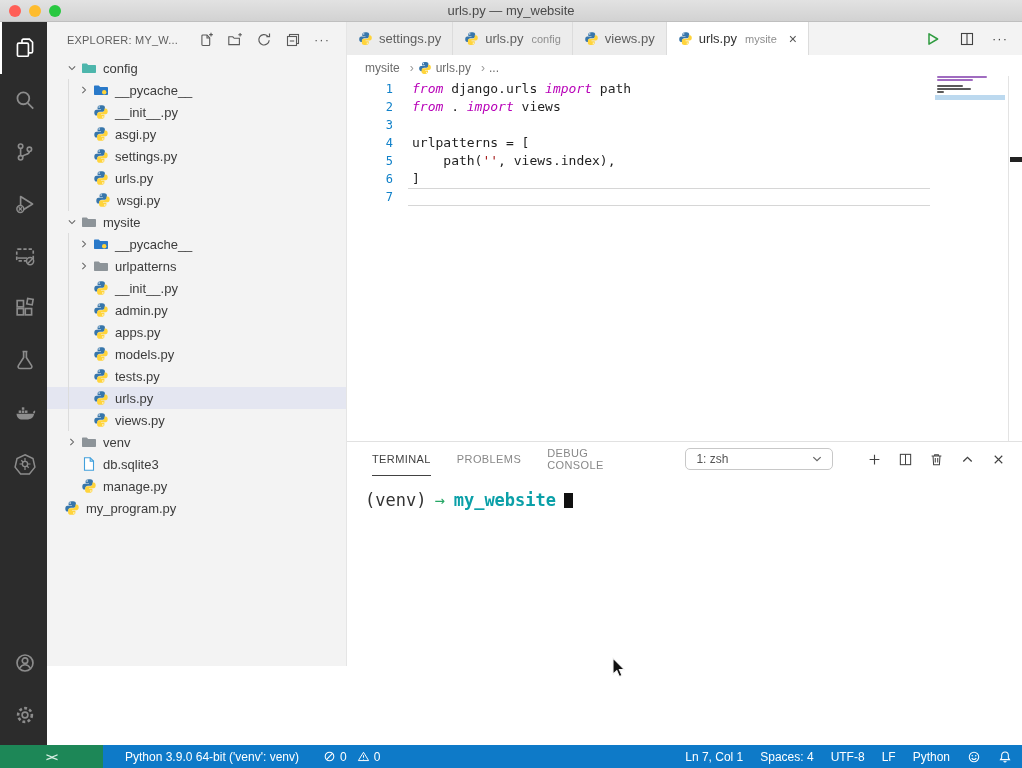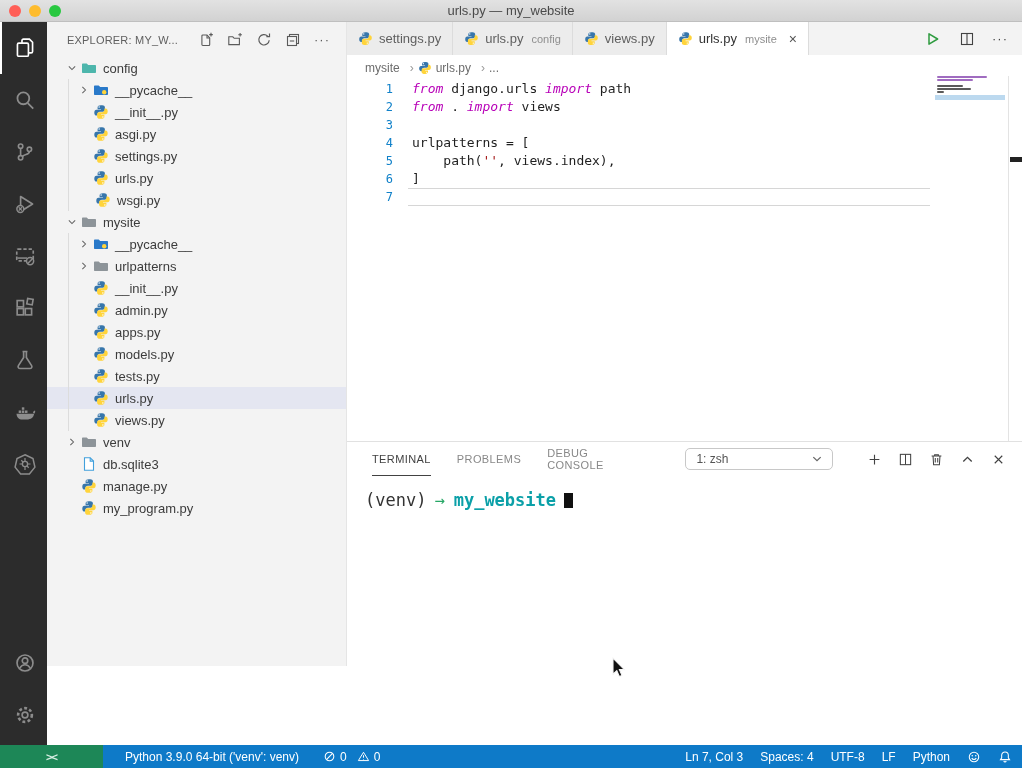--- a/index.html
+++ b/index.html
@@ -523,21 +523,21 @@
           <span class="ficon icw">
             <svg viewBox="0 0 16 16" width="16" height="16">
               <path fill="#3776ab" d="M7.9 1.2c-2 0-3.3.8-3.3 2.1v1.9H8v.6H3.4c-1.3 0-2.1 1.1-2.1 2.9 0 1.8.8 2.9 2.1 2.9h1.2V9.9c0-1.2 1-2.2 2.3-2.2h3c1.1 0 2-.9 2-2V3.3c0-1.2-1.2-2.1-2.6-2.1H7.9z"></path>
               <circle cx="6.1" cy="3.1" r=".75" fill="#fff"></circle>
               <path fill="#ffd43b" d="M8.1 14.8c2 0 3.3-.8 3.3-2.1v-1.9H8v-.6h4.6c1.3 0 2.1-1.1 2.1-2.9 0-1.8-.8-2.9-2.1-2.9h-1.2v1.7c0 1.2-1 2.2-2.3 2.2h-3c-1.1 0-2 .9-2 2v2.4c0 1.2 1.2 2.1 2.6 2.1h1.4z"></path>
               <circle cx="9.9" cy="12.9" r=".75" fill="#fff"></circle>
             </svg>
           </span>
           <span>manage.py</span>
         </div>
-        <div class="row" style="padding-left: 17px;">
+        <div class="row" style="">
           <span class="chev"></span>
           <span class="ficon icw">
             <svg viewBox="0 0 16 16" width="16" height="16">
               <path fill="#3776ab" d="M7.9 1.2c-2 0-3.3.8-3.3 2.1v1.9H8v.6H3.4c-1.3 0-2.1 1.1-2.1 2.9 0 1.8.8 2.9 2.1 2.9h1.2V9.9c0-1.2 1-2.2 2.3-2.2h3c1.1 0 2-.9 2-2V3.3c0-1.2-1.2-2.1-2.6-2.1H7.9z"></path>
               <circle cx="6.1" cy="3.1" r=".75" fill="#fff"></circle>
               <path fill="#ffd43b" d="M8.1 14.8c2 0 3.3-.8 3.3-2.1v-1.9H8v-.6h4.6c1.3 0 2.1-1.1 2.1-2.9 0-1.8-.8-2.9-2.1-2.9h-1.2v1.7c0 1.2-1 2.2-2.3 2.2h-3c-1.1 0-2 .9-2 2v2.4c0 1.2 1.2 2.1 2.6 2.1h1.4z"></path>
               <circle cx="9.9" cy="12.9" r=".75" fill="#fff"></circle>
             </svg>
           </span>
           <span>my_program.py</span>
@@ -738,21 +738,21 @@
         <span class="icw" id="warn-ic">
             <svg viewBox="0 0 16 16" width="13" height="13">
               <path d="M8 2.8L14.3 13H1.7z" fill="none" stroke="currentColor" stroke-width="1.2" stroke-linejoin="round"></path>
               <path d="M8 6.4v3.1M8 11.2v.7" stroke="currentColor" stroke-width="1.2"></path>
             </svg>
           </span>
         <span>0</span>
       </span>
     </div>
     <div class="sb-right" id="sb-right">
-        <span class="sb-item">Ln 7, Col 3</span>
+        <span class="sb-item">Ln 7, Col 1</span>
         <span class="sb-item">Spaces: 4</span>
         <span class="sb-item">UTF-8</span>
         <span class="sb-item">LF</span>
         <span class="sb-item">Python</span>
         <span class="sb-item">
           <span class="icw">
             <svg viewBox="0 0 16 16" width="14" height="14">
               <circle cx="8" cy="8" r="5.4" fill="none" stroke="currentColor" stroke-width="1.2"></circle>
               <circle cx="6" cy="6.6" r=".85" fill="currentColor"></circle>
               <circle cx="10" cy="6.6" r=".85" fill="currentColor"></circle>

